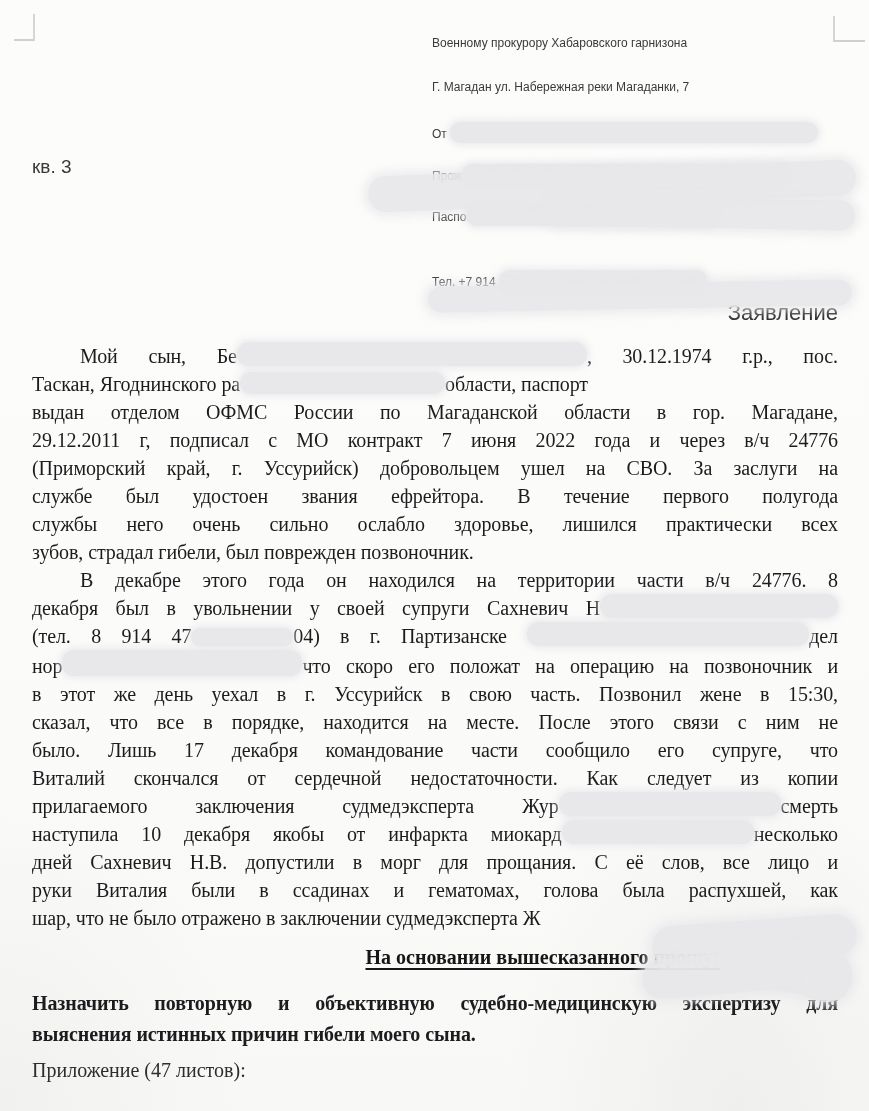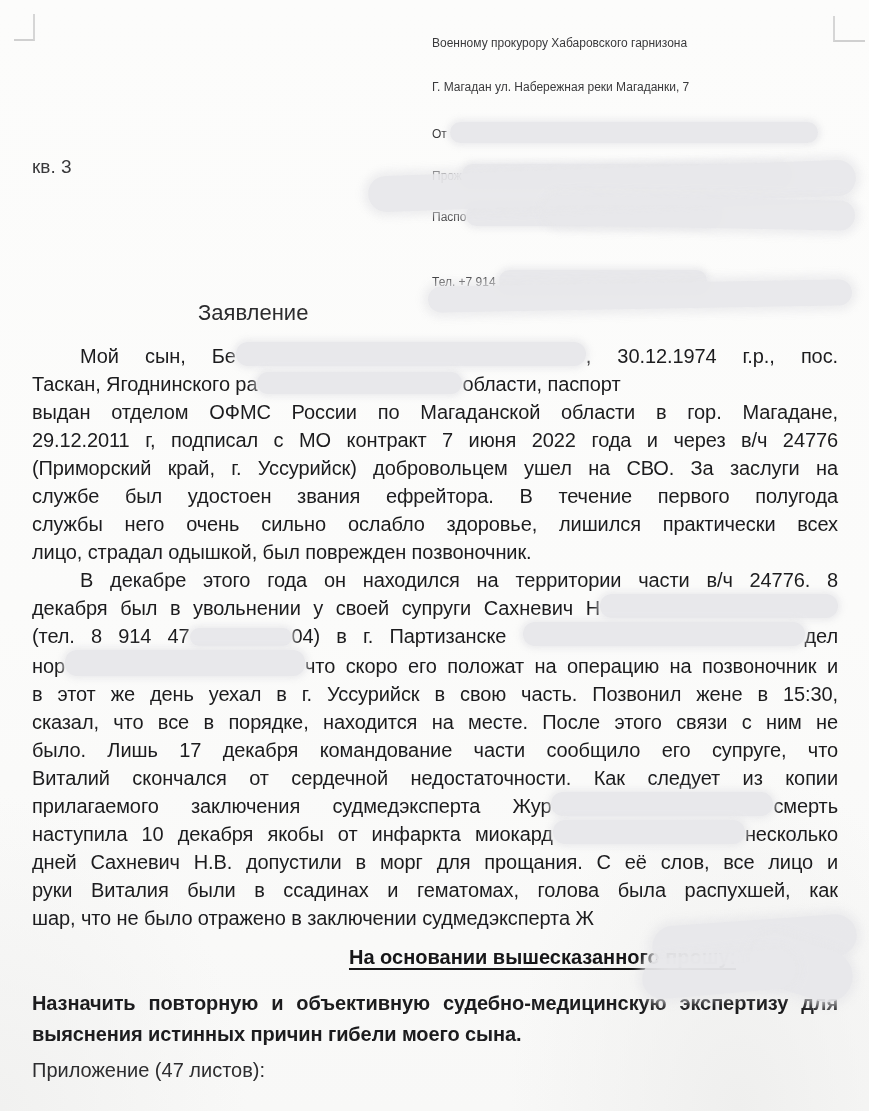--- a/index.html
+++ b/index.html
@@ -34,24 +34,24 @@
 
   
   .blot{display:inline-block;height:18px;vertical-align:-3px;
     background:#e8e8eb;border-radius:12px;
     box-shadow:0 0 6px 3px rgba(231,231,234,.8);opacity:.96;}
   .rline .blot{height:21px;vertical-align:-5px;}
   .blob{position:absolute;background:#e8e8eb;border-radius:26px;
     box-shadow:0 0 9px 5px rgba(231,231,234,.75);opacity:.93;}
 
   .doc-title{position:absolute;left:32px;top:300px;width:806px;box-sizing:border-box;
-    padding-left:166px;text-align:left;font-size:22px;color:#2c2c2e;}
+    padding-left:166px;text-align:right;font-size:22px;color:#2c2c2e;}
 
   
-  .doc-body{position:absolute;left:32px;top:342px;width:806px;}
+  .doc-body{position:absolute;left:32px;top:342px;width:806px;font-family:Liberation Serif, serif;}
   .para{margin:0;}
   .para + .para{}
   .line{font-size:20px;line-height:28px;text-align:justify;text-align-last:justify;
     letter-spacing:-0.1px;}
   .line.left{text-align-last:left;}
   .line.indent{text-indent:48px;}
   .request .line{font-weight:700;line-height:31px;}
   .heading{margin-top:8px;font-size:20px;line-height:34px;font-weight:700;
     box-sizing:border-box;padding-left:215px;text-align:center;text-align-last:center;
     text-decoration:underline;text-underline-offset:4px;color:#161618;}
@@ -80,21 +80,21 @@
 
   <div class="doc-body">
       <div class="para">
         <div class="line indent"><span>Мой сын, Бе</span><span class="blot" style="width: 350px; height: 24px;"></span><span>, 30.12.1974 г.р., пос.</span></div>
         <div class="line left"><span>Таскан, Ягоднинского ра</span><span class="blot" style="width: 205px; height: 22px;"></span><span>области, паспорт</span></div>
         <div class="line"><span>выдан отделом ОФМС России по Магаданской области в гор. Магадане,</span></div>
         <div class="line"><span>29.12.2011 г, подписал с МО контракт  7 июня 2022 года и через в/ч 24776</span></div>
         <div class="line"><span>(Приморский край, г. Уссурийск) добровольцем ушел на СВО. За заслуги на</span></div>
         <div class="line"><span>службе был удостоен звания ефрейтора. В течение первого полугода</span></div>
         <div class="line"><span>службы него очень сильно ослабло здоровье, лишился практически всех</span></div>
-        <div class="line left"><span>лицо, страдал одышкой, был поврежден позвоночник.</span></div>
+        <div class="line left"><span>зубов, страдал гибели, был поврежден позвоночник.</span></div>
       </div>
       <div class="para">
         <div class="line indent"><span>В декабре этого года он находился на территории части в/ч 24776. 8</span></div>
         <div class="line"><span>декабря был в увольнении у своей супруги Сахневич Н</span><span class="blot" style="width: 238px; height: 24px;"></span></div>
         <div class="line"><span>(тел. 8 914 47</span><span class="blot" style="width: 102px;"></span><span>04) в г. Партизанске </span><span class="blot" style="width: 282px; height: 24px;"></span><span>дел</span></div>
         <div class="line"><span>нор</span><span class="blot" style="width: 240px; height: 26px;"></span><span>что скоро его положат на операцию на позвоночник и</span></div>
         <div class="line"><span>в этот же день уехал в г. Уссурийск в свою часть. Позвонил жене в 15:30,</span></div>
         <div class="line"><span>сказал, что все в порядке, находится на месте. После этого связи с ним не</span></div>
         <div class="line"><span>было. Лишь 17 декабря командование части сообщило его супруге, что</span></div>
         <div class="line"><span>Виталий скончался от сердечной недостаточности. Как следует из копии</span></div>

